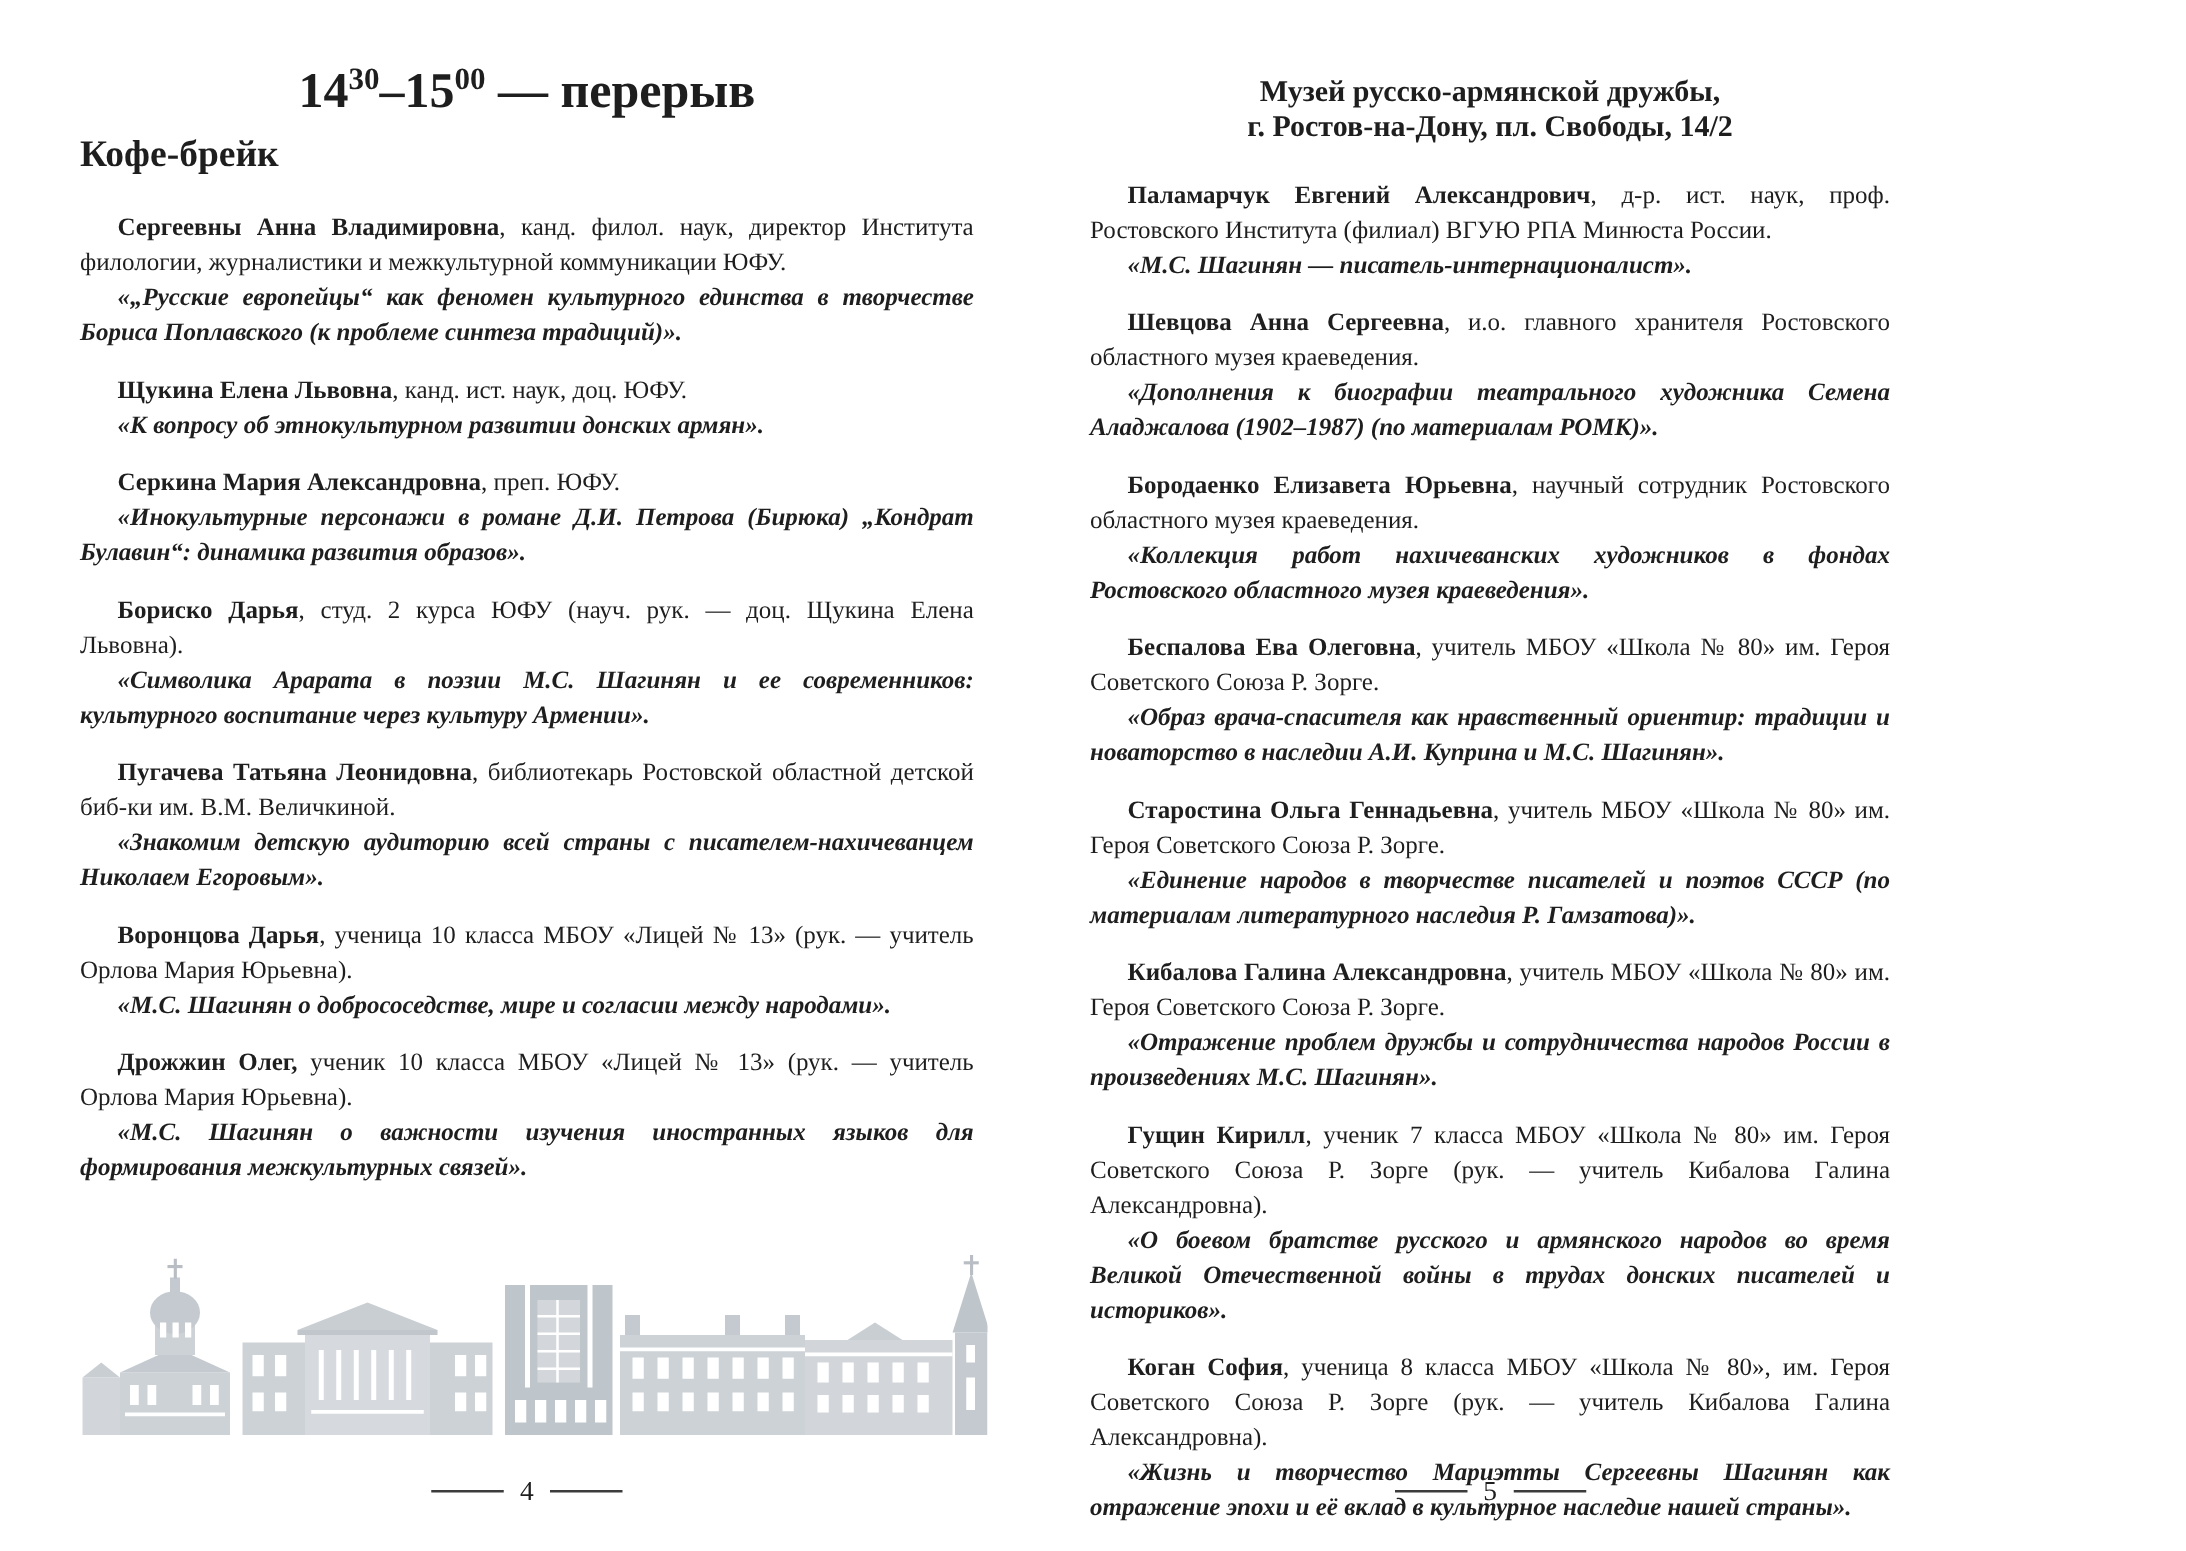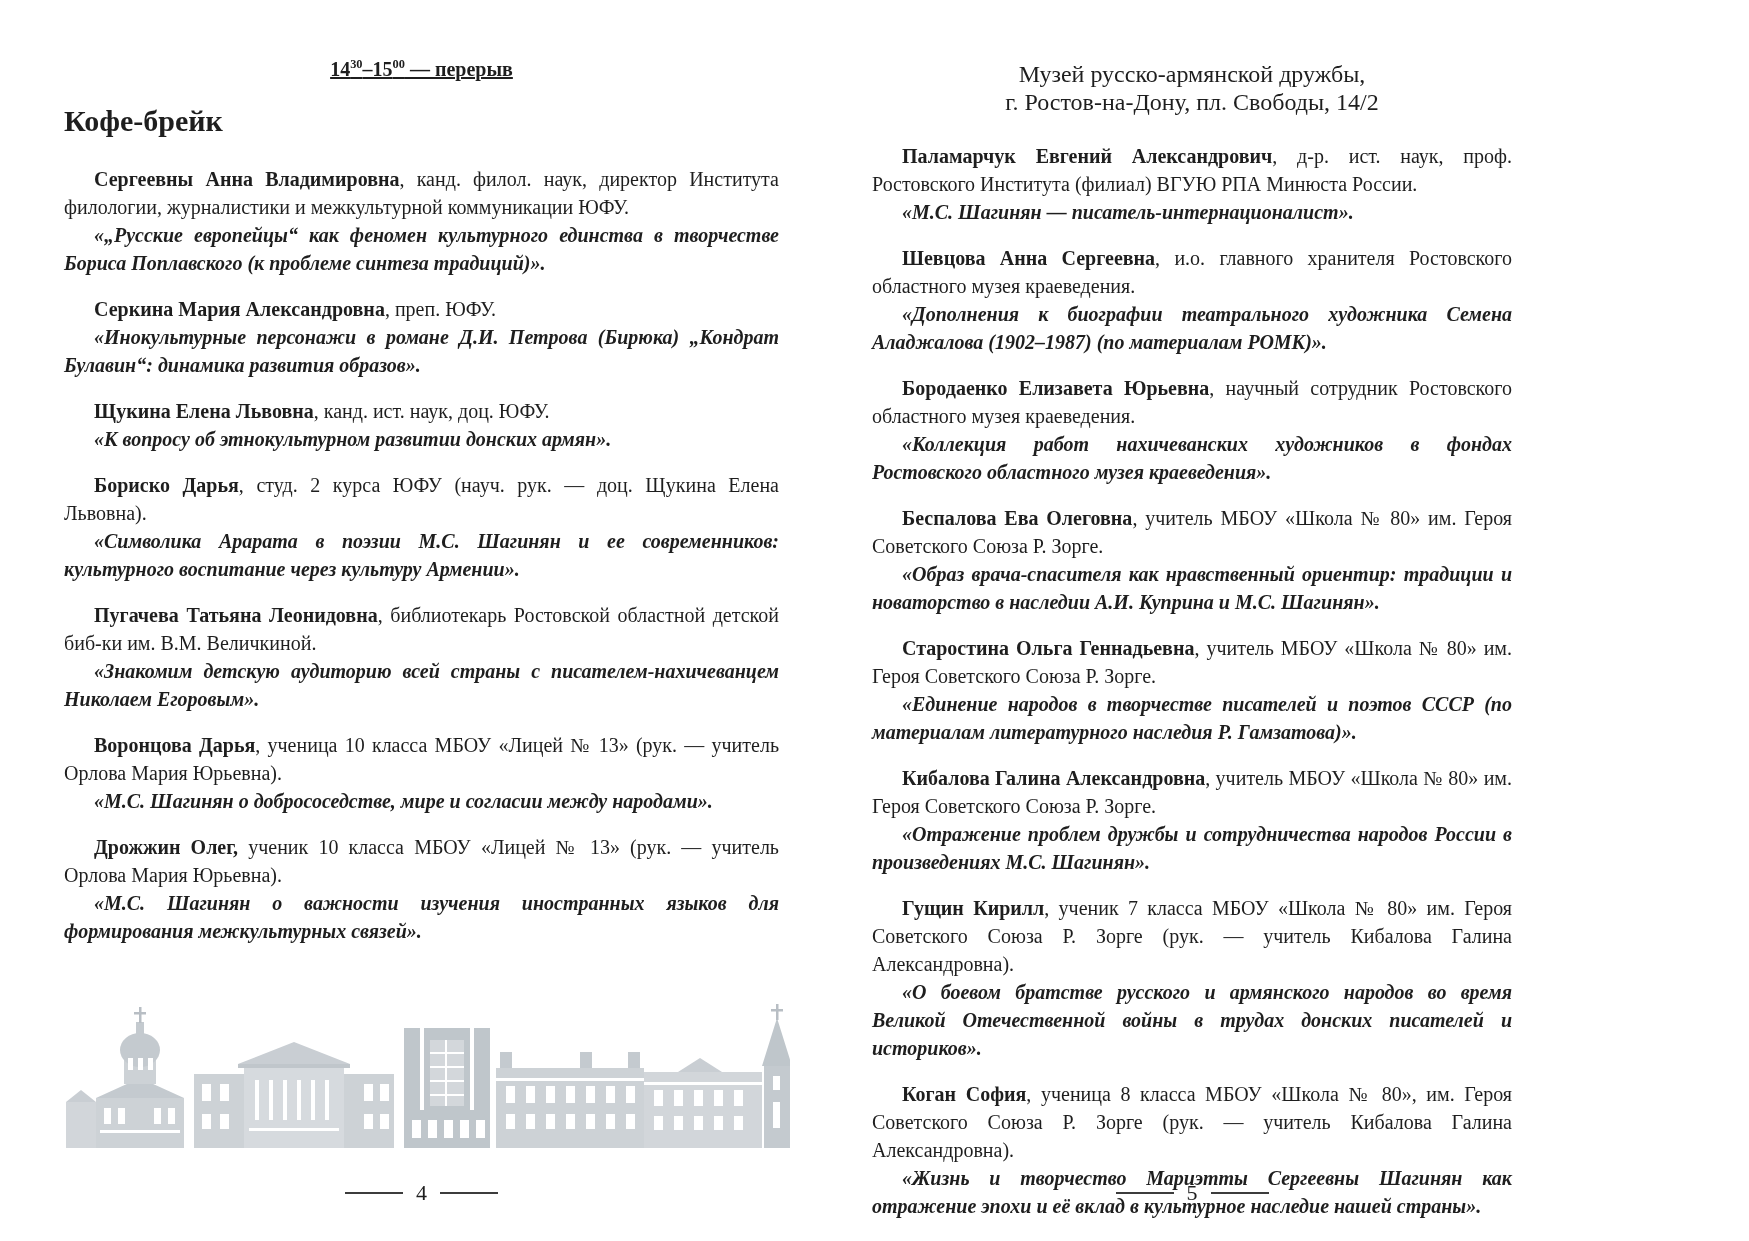--- a/index.html
+++ b/index.html
@@ -6,29 +6,29 @@
   body{
     width:1749px;height:1241px;position:relative;overflow:hidden;
     background:#ffffff;color:#1e1e1e;
     font-family:"Liberation Serif","DejaVu Serif",serif;
   }
   .page{position:absolute;top:0;padding-top:46px;}
   .page-left{left:64px;width:715px;}
   .page-right{left:872px;width:640px;}
 
   .main-heading{
-    font-size:20px;line-height:36px;font-weight:bold;
-    text-align:center;margin:0;text-decoration:underline;
+    font-size:40px;line-height:36px;font-weight:bold;
+    text-align:center;margin:0;
   }
   .subtitle-heading{
     font-size:30px;line-height:36px;font-weight:bold;
     text-align:left;margin:16px 0 0 0;
   }
   .venue{
-    font-size:24px;line-height:28px;font-weight:normal;
+    font-size:24px;line-height:28px;font-weight:bold;
     text-align:center;margin:14px 0 0 0;
   }
   .hsup{font-size:62%;font-weight:bold;}
 
   .entries{margin-top:26px;}
   .entry{margin-bottom:18px;}
   .entry p{margin:0;font-size:20px;line-height:28px;}
   .speaker{text-indent:30px;text-align:justify;}
   .speaker .nm{font-weight:bold;}
   .topic{
@@ -54,26 +54,26 @@
 <div class="page page-left">
   <h1 class="main-heading"><span>14</span><sup class="hsup">30</sup><span>–15</span><sup class="hsup">00</sup><span> — перерыв</span></h1>
   <h2 class="subtitle-heading">Кофе-брейк</h2>
 
   <div class="entries">
     <div class="entry">
       <p class="speaker"><span class="nm">Сергеевны Анна Владимировна</span><span>, канд. филол. наук, директор Института филологии, журналистики и межкультурной коммуникации ЮФУ.</span></p>
       <p class="topic">«„Русские европейцы“ как феномен культурного единства в творчестве Бориса Поплавского (к проблеме синтеза традиций)».</p>
     </div>
     <div class="entry">
+      <p class="speaker"><span class="nm">Щукина Елена Львовна</span><span>, канд. ист. наук, доц. ЮФУ.</span></p>
+      <p class="topic">«К вопросу об этнокультурном развитии донских армян».</p>
+    </div>
+    <div class="entry">
       <p class="speaker"><span class="nm">Серкина Мария Александровна</span><span>, преп. ЮФУ.</span></p>
       <p class="topic">«Инокультурные персонажи в романе Д.И. Петрова (Бирюка) „Кондрат Булавин“: динамика развития образов».</p>
-    </div>
-    <div class="entry">
-      <p class="speaker"><span class="nm">Щукина Елена Львовна</span><span>, канд. ист. наук, доц. ЮФУ.</span></p>
-      <p class="topic">«К вопросу об этнокультурном развитии донских армян».</p>
     </div>
     <div class="entry">
       <p class="speaker"><span class="nm">Бориско Дарья</span><span>, студ. 2 курса ЮФУ (науч. рук. — доц. Щукина Елена Львовна).</span></p>
       <p class="topic">«Символика Арарата в поэзии М.С. Шагинян и ее современников: культурного воспитание через культуру Армении».</p>
     </div>
     <div class="entry">
       <p class="speaker"><span class="nm">Пугачева Татьяна Леонидовна</span><span>, библиотекарь Ростовской областной детской биб-ки им. В.М. Величкиной.</span></p>
       <p class="topic">«Знакомим детскую аудиторию всей страны с писателем-нахичеванцем Николаем Егоровым».</p>
     </div>
     <div class="entry">

